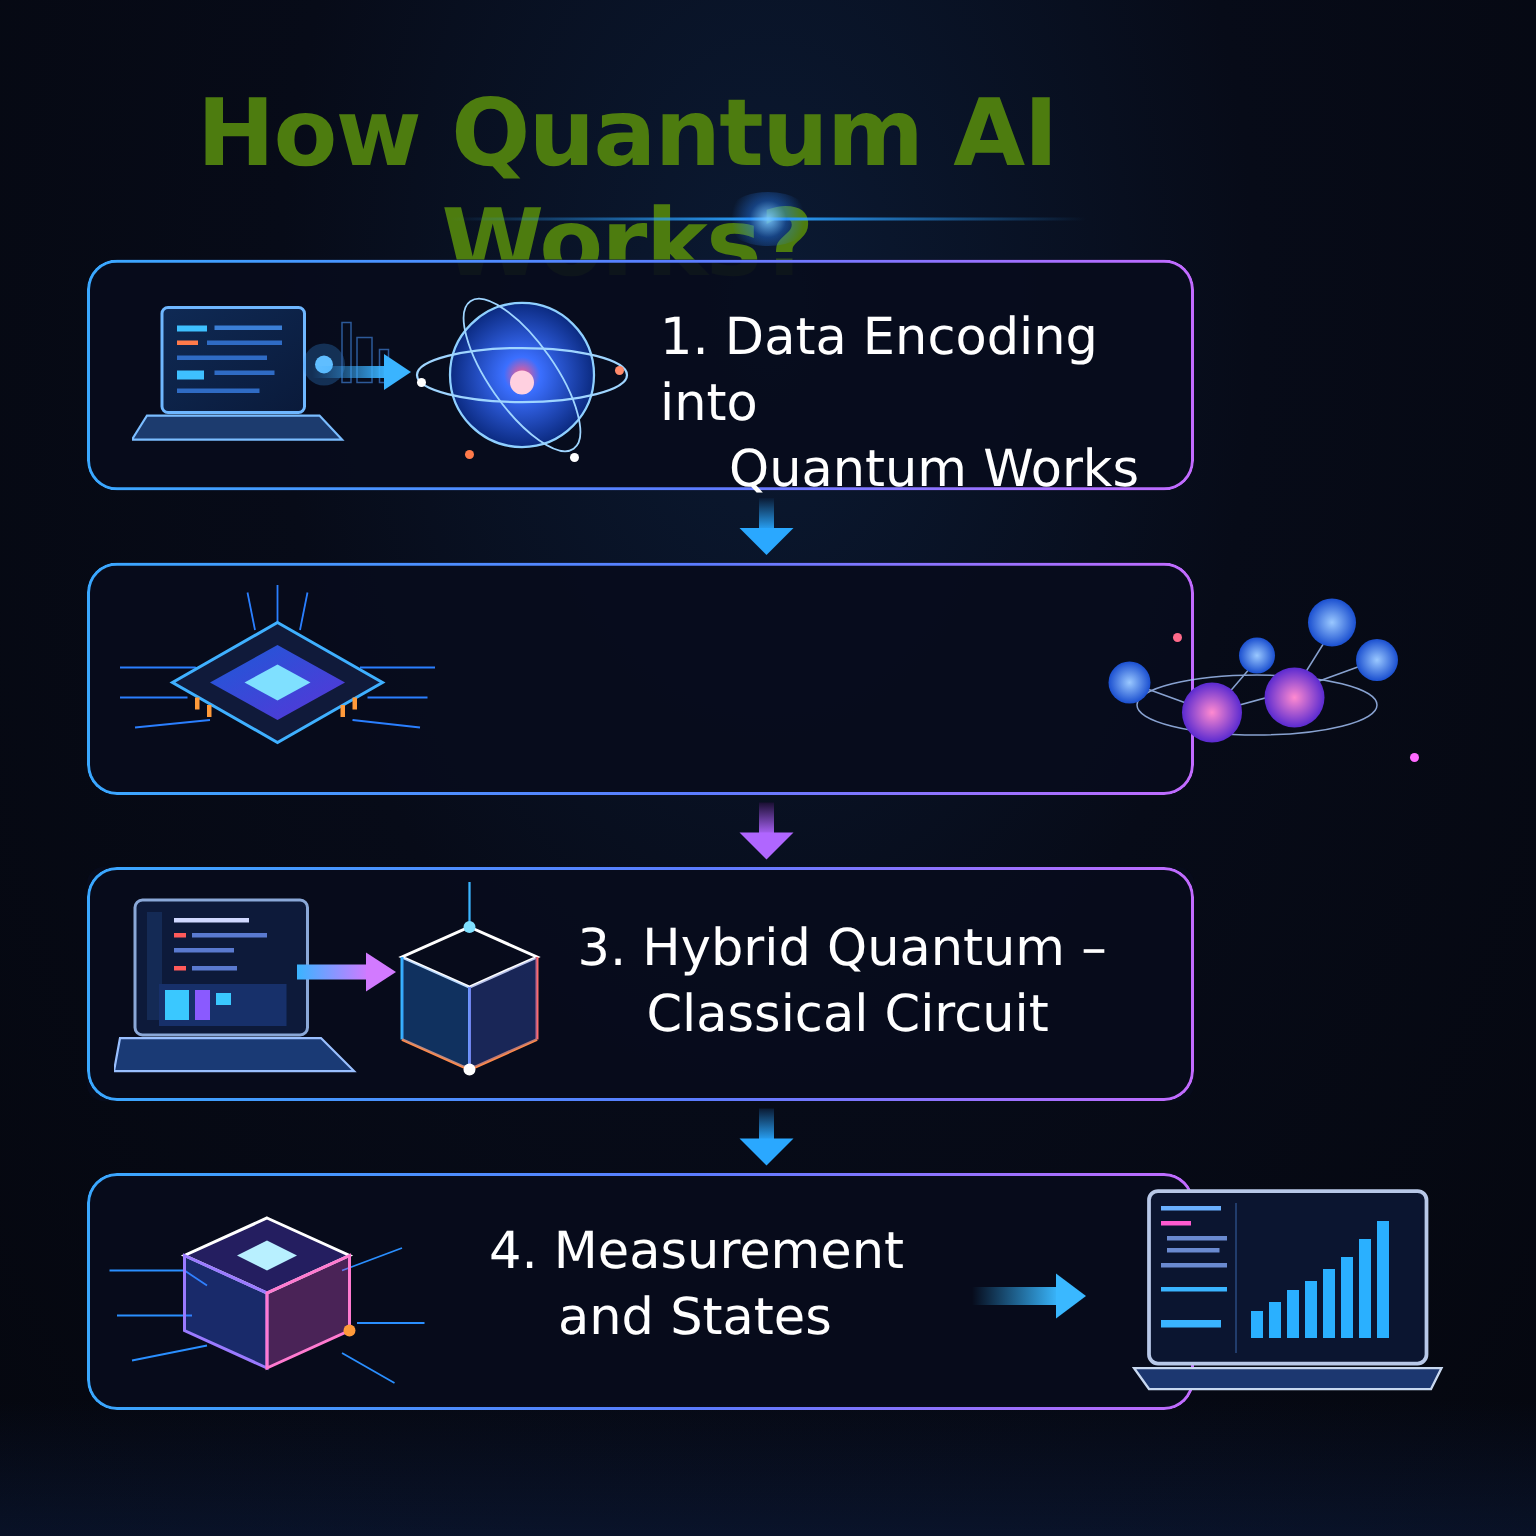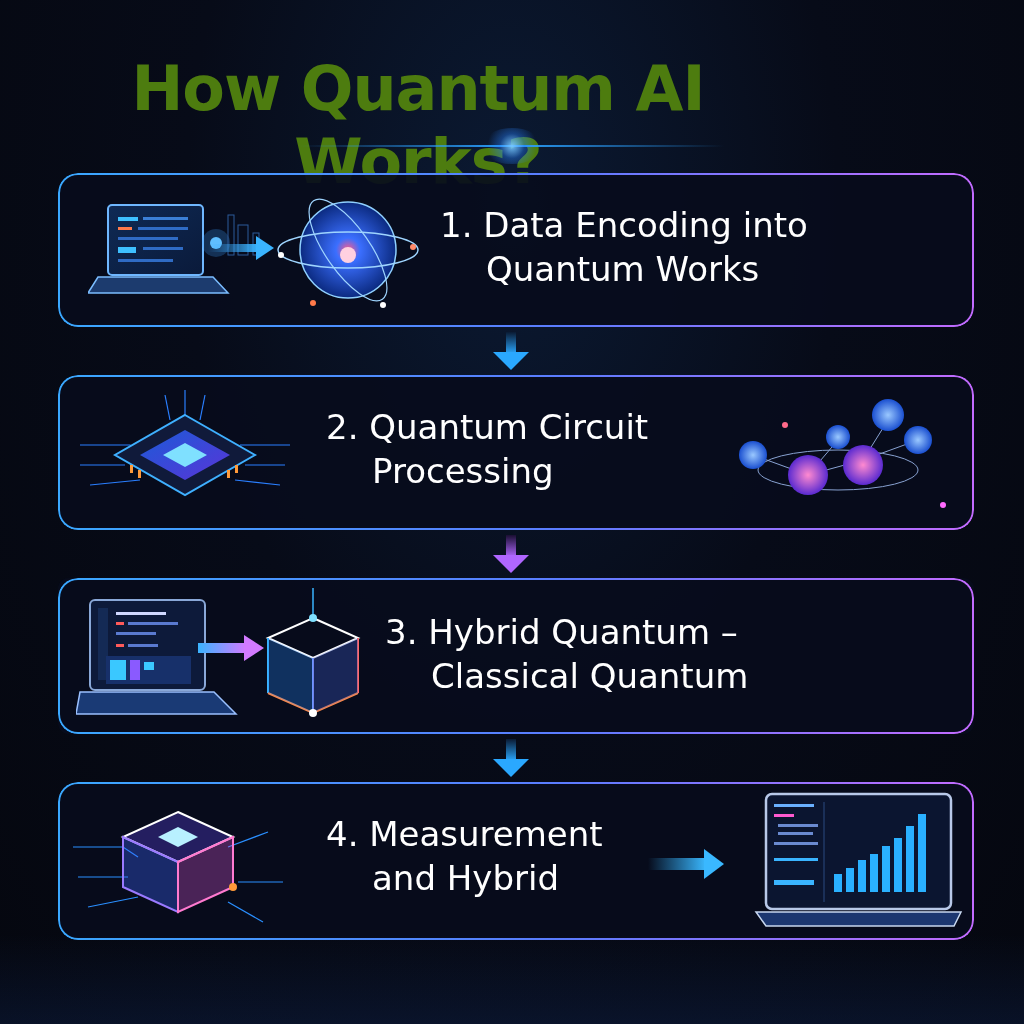--- a/index.html
+++ b/index.html
@@ -15,21 +15,21 @@
   }
   .title-line {
     position:absolute; top:145px; left:300px; width:424px; height:2px;
     background: linear-gradient(90deg, rgba(40,140,255,0) 0%, #2aa0ff 50%, rgba(40,140,255,0) 100%);
   }
   .title-glow {
     position:absolute; top:128px; left:482px; width:60px; height:36px; border-radius:50%;
     background: radial-gradient(circle, rgba(120,200,255,0.95) 0%, rgba(40,130,255,0.4) 35%, rgba(40,130,255,0) 70%);
   }
   .card {
-    position:absolute; left:58px; width:916px; border-radius:20px;
+    position:absolute; left:58px; width:738px; border-radius:20px;
     background: rgba(8,12,28,0.92);
     box-sizing:border-box;
   }
   .card::before {
     content:""; position:absolute; inset:0; border-radius:20px; padding:2px;
     background: linear-gradient(90deg, #3aa8ff 0%, #5b7cff 55%, #c36bff 100%);
     -webkit-mask: linear-gradient(#000 0 0) content-box, linear-gradient(#000 0 0);
     -webkit-mask-composite: xor; mask-composite: exclude;
   }
   .card1 { top:173px; height:154px; }
@@ -143,24 +143,20 @@
     <polygon points="115,30 185,70 115,110 45,70" fill="#101a3a" stroke="#3fb0ff" stroke-width="2"></polygon>
     <polygon points="115,45 160,70 115,95 70,70" fill="url(#chip2)" opacity="0.8"></polygon>
     <polygon points="115,58 137,70 115,82 93,70" fill="#7fe0ff"></polygon>
     <g fill="#ff9a3a">
         <rect x="60" y="80" width="3" height="8"></rect>
         <rect x="68" y="85" width="3" height="8"></rect>
         <rect x="165" y="80" width="3" height="8"></rect>
         <rect x="157" y="85" width="3" height="8"></rect>
       </g>
   </svg>
-  <div class="step-text" style="left:268px;top:30px">
-    <span>2. Quantum Circuit</span>
-    <span style="padding-left:46px">Processing</span>
-  </div>
   <svg class="art" style="left:665px;top:10px" width="230" height="140">
     <defs>
       <radialGradient id="q2a">
           <stop offset="0" stop-color="#9ac8ff"></stop>
           <stop offset="1" stop-color="#1a4fd0"></stop>
         </radialGradient>
       <radialGradient id="q2b">
           <stop offset="0" stop-color="#ff8ad0"></stop>
           <stop offset="1" stop-color="#5a2ad0"></stop>
         </radialGradient>
@@ -224,21 +220,21 @@
       <polyline points="20,105 65,125 110,105" stroke="#ff8a4a"></polyline>
     </g>
     <polygon points="65,70 110,50 110,105 65,125" fill="rgba(60,90,200,0.35)"></polygon>
     <polygon points="65,70 20,50 20,105 65,125" fill="rgba(40,140,255,0.3)"></polygon>
     <line x1="65" y1="0" x2="65" y2="30" stroke="#3ab4ff" stroke-width="1.5"></line>
     <circle cx="65" cy="30" r="4" fill="#7fe0ff"></circle>
     <circle cx="65" cy="125" r="4" fill="#ffffff"></circle>
   </svg>
   <div class="step-text" style="left:327px;top:32px">
     <span>3. Hybrid Quantum –</span>
-    <span style="padding-left:46px">Classical Quantum</span>
+    <span style="padding-left:46px">Classical Circuit</span>
   </div>
 </div>
 
 <div class="arrow-connector" style="top:739px">
   <div class="stem" style="background:linear-gradient(#0a1a33,#2aa8ff)"></div>
   <div class="head" style="border-top:18px solid #2aa8ff"></div>
 </div>
 
 <div class="card card4">
   <svg class="art" style="left:10px;top:10px" width="230" height="145">
@@ -251,21 +247,21 @@
         <path d="M195 130 L160 110"></path>
     </g>
     <polygon points="110,20 165,45 110,70 55,45" fill="rgba(80,60,200,0.4)" stroke="#ffffff" stroke-width="2"></polygon>
     <polygon points="55,45 110,70 110,120 55,95" fill="rgba(60,100,255,0.35)" stroke="#9a7aff" stroke-width="2"></polygon>
     <polygon points="165,45 110,70 110,120 165,95" fill="rgba(200,80,200,0.35)" stroke="#ff7ad0" stroke-width="2"></polygon>
     <polygon points="110,35 130,45 110,55 90,45" fill="#b8f0ff"></polygon>
     <circle cx="165" cy="95" r="4" fill="#ff9a3a"></circle>
   </svg>
   <div class="step-text" style="left:268px;top:30px">
     <span>4. Measurement</span>
-    <span style="padding-left:46px">and Hybrid</span>
+    <span style="padding-left:46px">and States</span>
   </div>
   <svg class="art" style="left:590px;top:65px" width="80" height="34">
     <defs>
         <linearGradient id="ar4" x1="0" x2="1">
           <stop offset="0" stop-color="rgba(50,180,255,0)"></stop>
           <stop offset="1" stop-color="#3ab8ff"></stop>
         </linearGradient>
       </defs>
     <rect x="0" y="11" width="58" height="12" fill="url(#ar4)"></rect>
     <polygon points="56,2 76,17 56,32" fill="#3ab8ff"></polygon>

